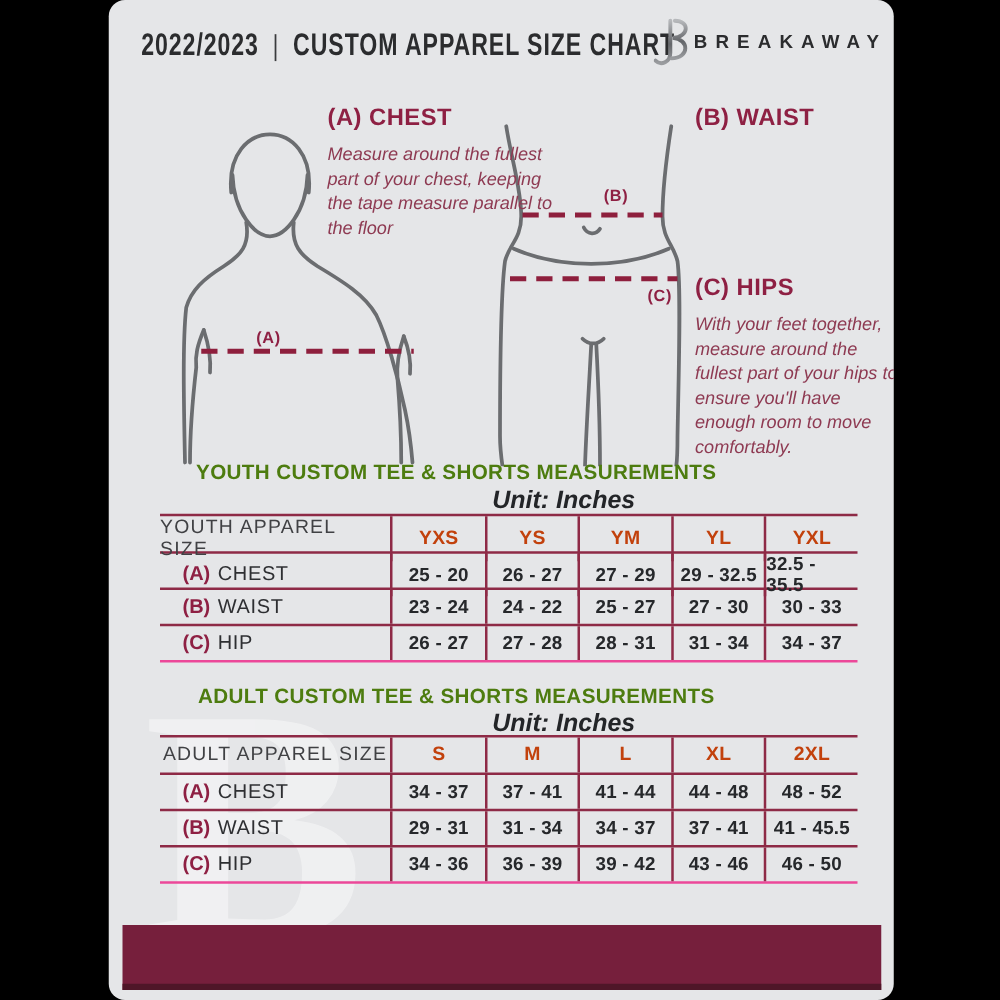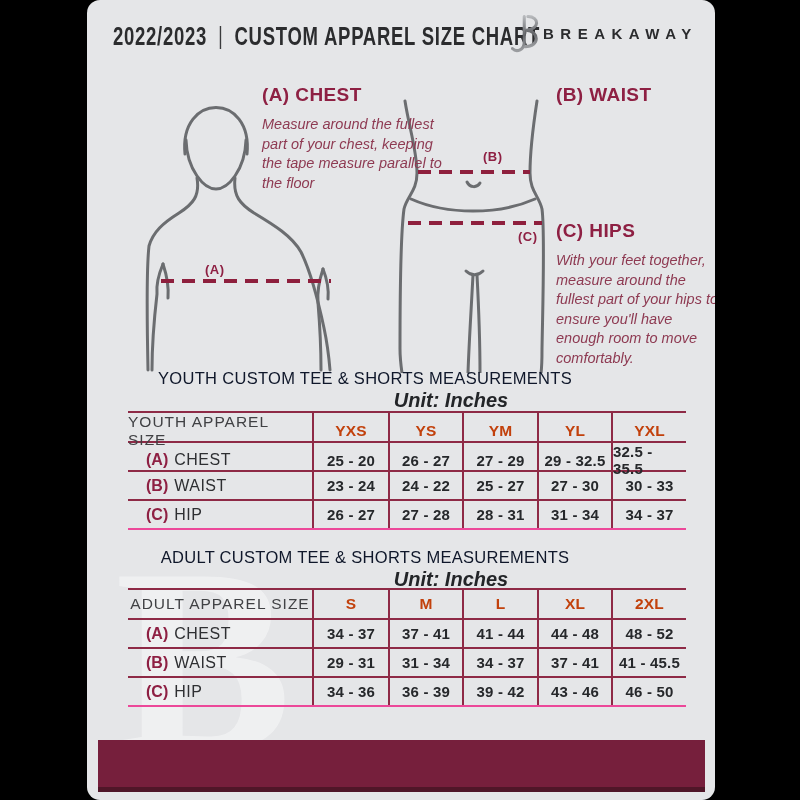--- a/index.html
+++ b/index.html
@@ -6,21 +6,21 @@
   body{width:800px;height:800px;background:#000;position:relative;overflow:hidden;
        font-family:"Liberation Sans",sans-serif;}
   .page{position:absolute;left:87px;top:0;width:628px;height:800px;background:#e5e6e8;overflow:hidden;border-radius:13px;}
 
   
   .hdr{position:absolute;left:0;top:0;width:628px;height:66px;}
   .title-row{position:absolute;left:26px;top:22px;display:flex;align-items:center;gap:13px;
              transform:scaleX(0.74);transform-origin:left center;white-space:nowrap;
              color:#2b2c2e;font-weight:700;font-size:25px;letter-spacing:1px;}
   .title-sep{font-weight:400;font-size:23px;color:#3a3b3d;padding:0 2px;}
-  .brand{position:absolute;left:424px;top:12px;display:flex;align-items:center;gap:0;}
+  .brand{position:absolute;left:436px;top:12px;display:flex;align-items:center;gap:0;}
   .brand-name{font-size:15px;font-weight:700;letter-spacing:6.5px;color:#2b2c2e;}
 
   
   .instr{position:absolute;z-index:2;}
   .instr h3{margin:0 0 9px 0;font-size:19px;font-weight:800;letter-spacing:.4px;color:#8e2043;}
   .instr p{margin:0;font-size:14.5px;line-height:19.5px;font-style:italic;color:#8e3a52;}
   .instr-a{left:175px;top:84px;width:195px;}
   .instr-b{left:469px;top:84px;width:160px;}
   .instr-c{left:469px;top:220px;width:168px;}
 
@@ -28,21 +28,21 @@
   .fig{position:absolute;z-index:1;}
   .fig-torso{left:52px;top:72px;}
   .fig-lower{left:300px;top:95px;}
   .outline{fill:none;stroke:#6b6d70;stroke-width:3;stroke-linecap:round;}
   .dash{fill:none;stroke:#8e1f3d;stroke-width:4;stroke-dasharray:13 8;}
   .figlabel{font-family:"Liberation Sans",sans-serif;font-size:13px;font-weight:700;
             letter-spacing:.5px;fill:#8e2043;}
 
   
   .sec-title{position:absolute;left:0;width:556px;text-align:center;z-index:2;
-             font-size:16.5px;font-weight:400;letter-spacing:.3px;color:#0f172a;}
+             font-size:16.5px;font-weight:700;letter-spacing:.3px;color:#4d7c0f;}
   .sec-unit{position:absolute;left:0;width:728px;text-align:center;z-index:2;
             font-size:20px;font-weight:600;font-style:italic;color:#232528;}
   .youth-title{top:369px;} .youth-unit{top:389px;}
   .adult-title{top:548px;} .adult-unit{top:568px;}
 
   
   .sizetable{position:absolute;left:41px;width:558px;z-index:2;
              border-top:2px solid #8e2a46;border-bottom:2px solid #ec4899;}
   .youth-table{top:411px;} .adult-table{top:588px;}
   .trow{display:grid;grid-template-columns:184px 76px 74px 75px 74px 75px;height:27px;align-items:center;}

